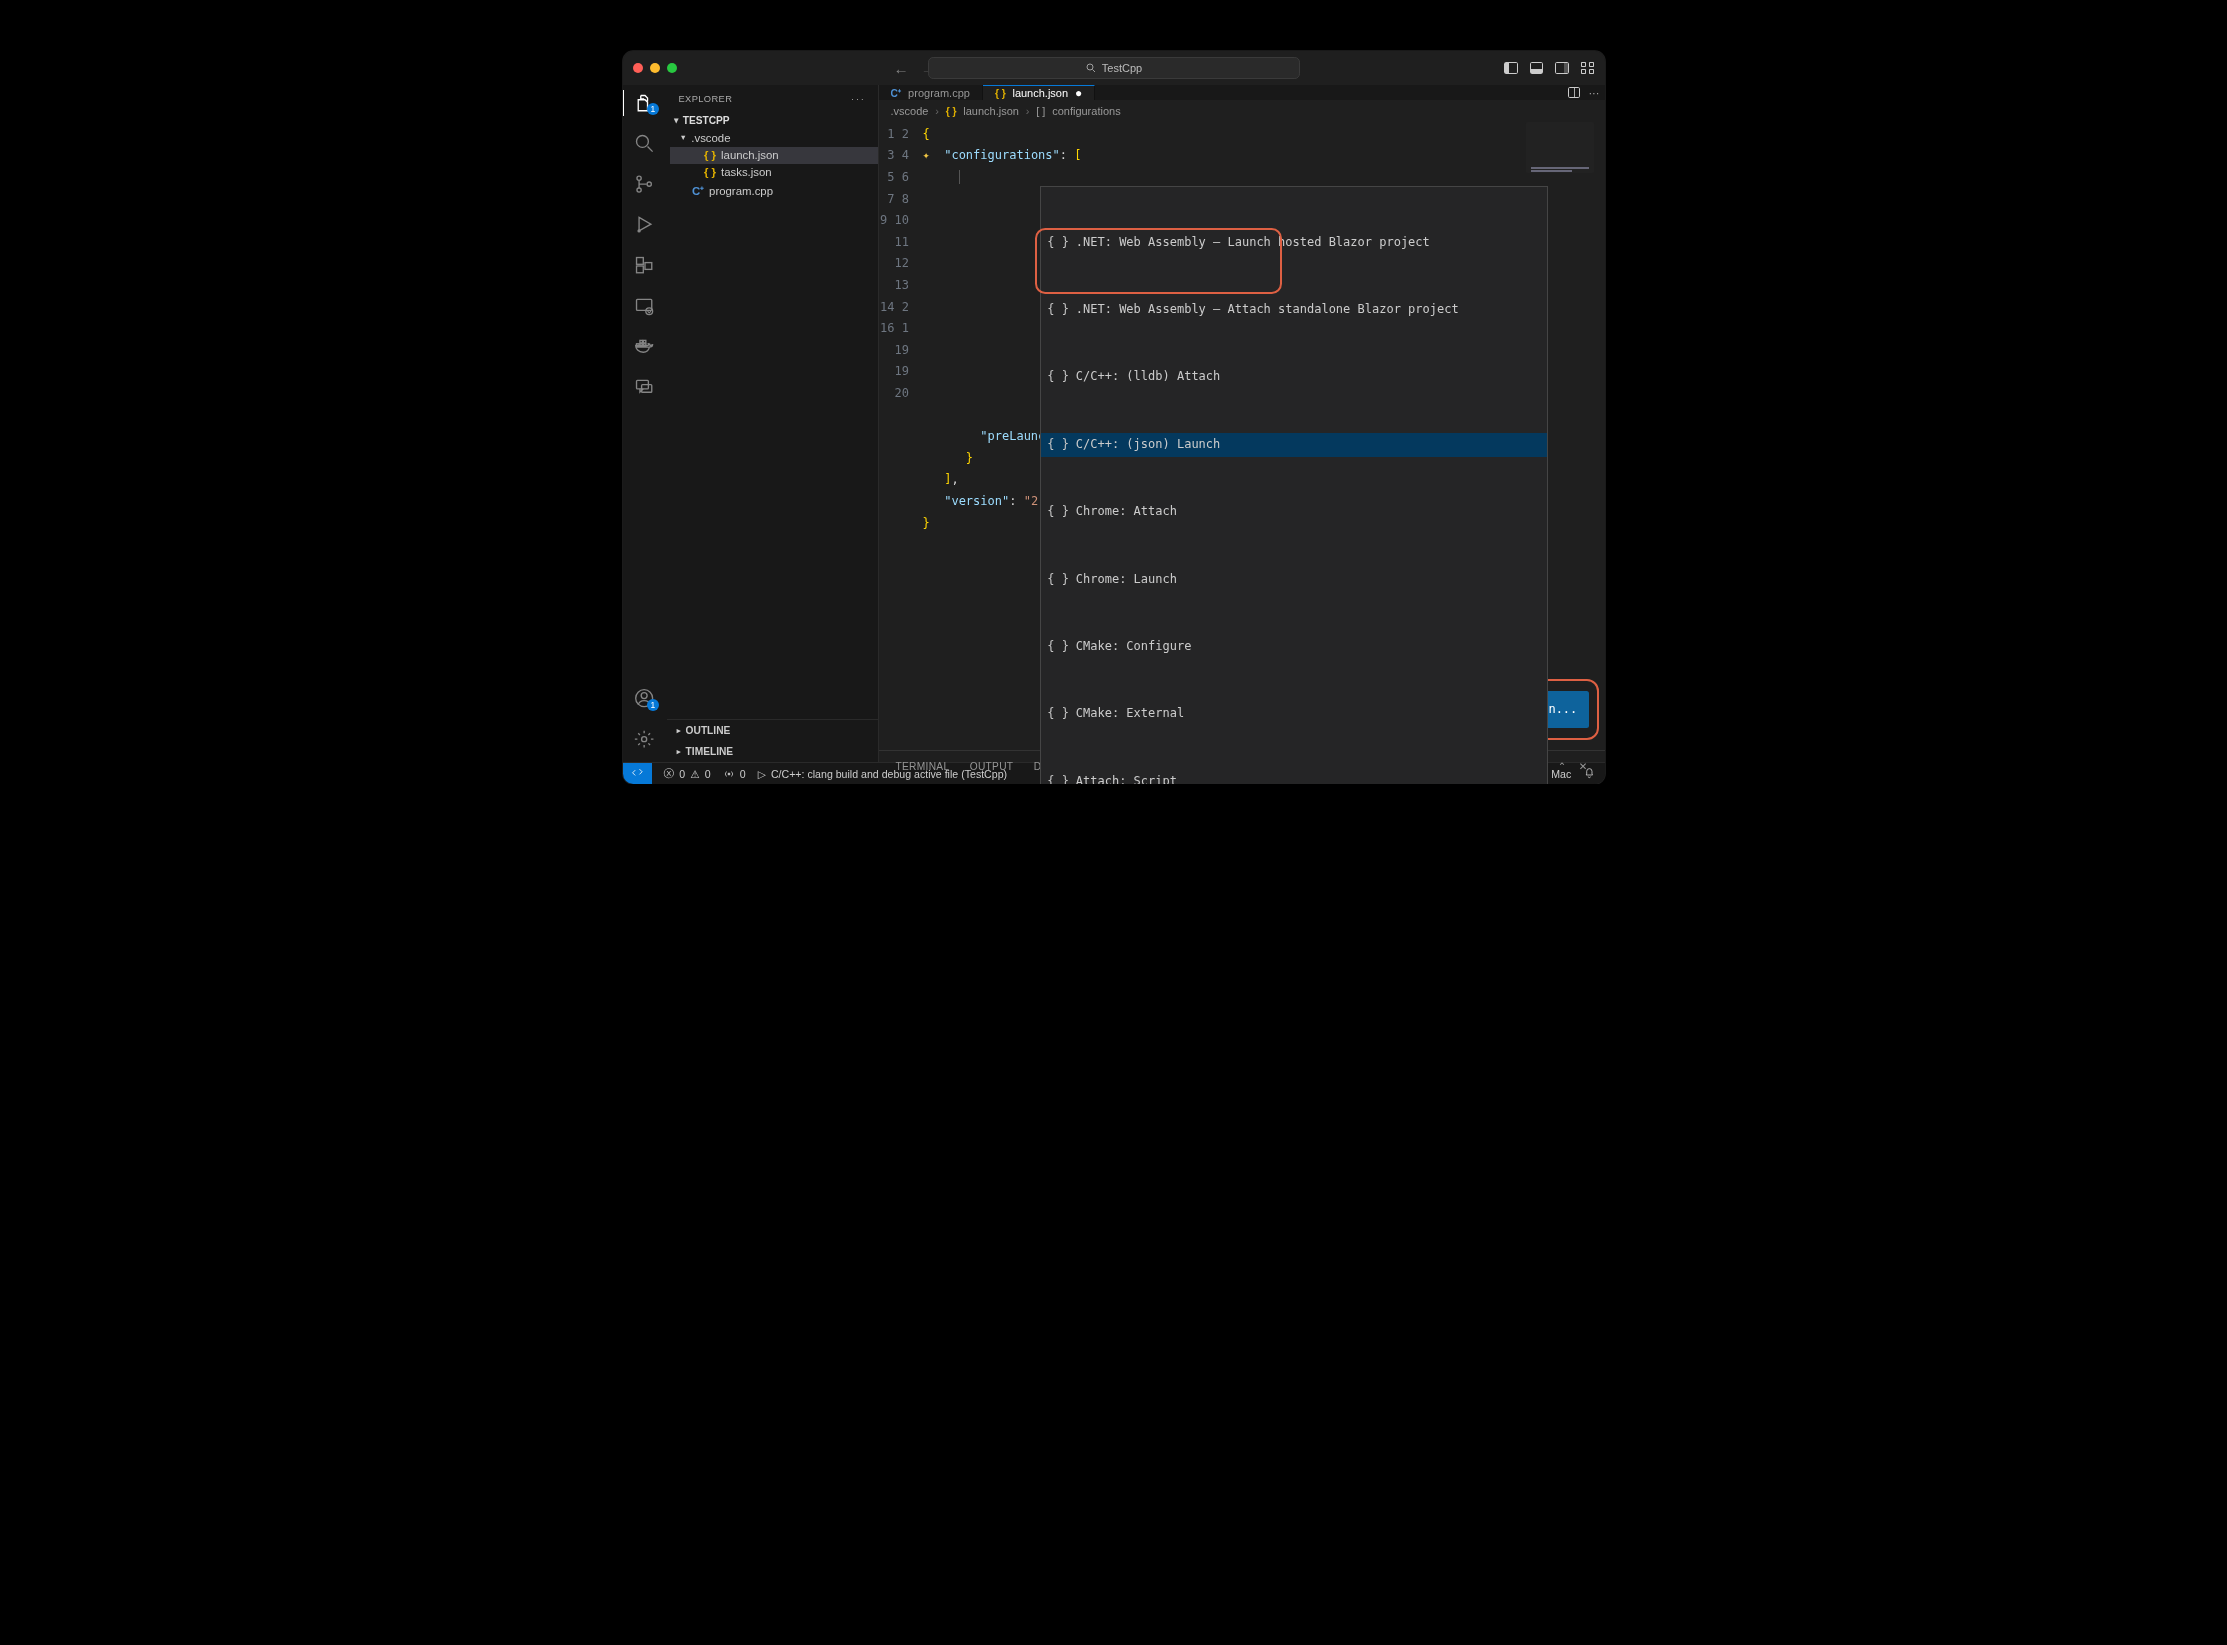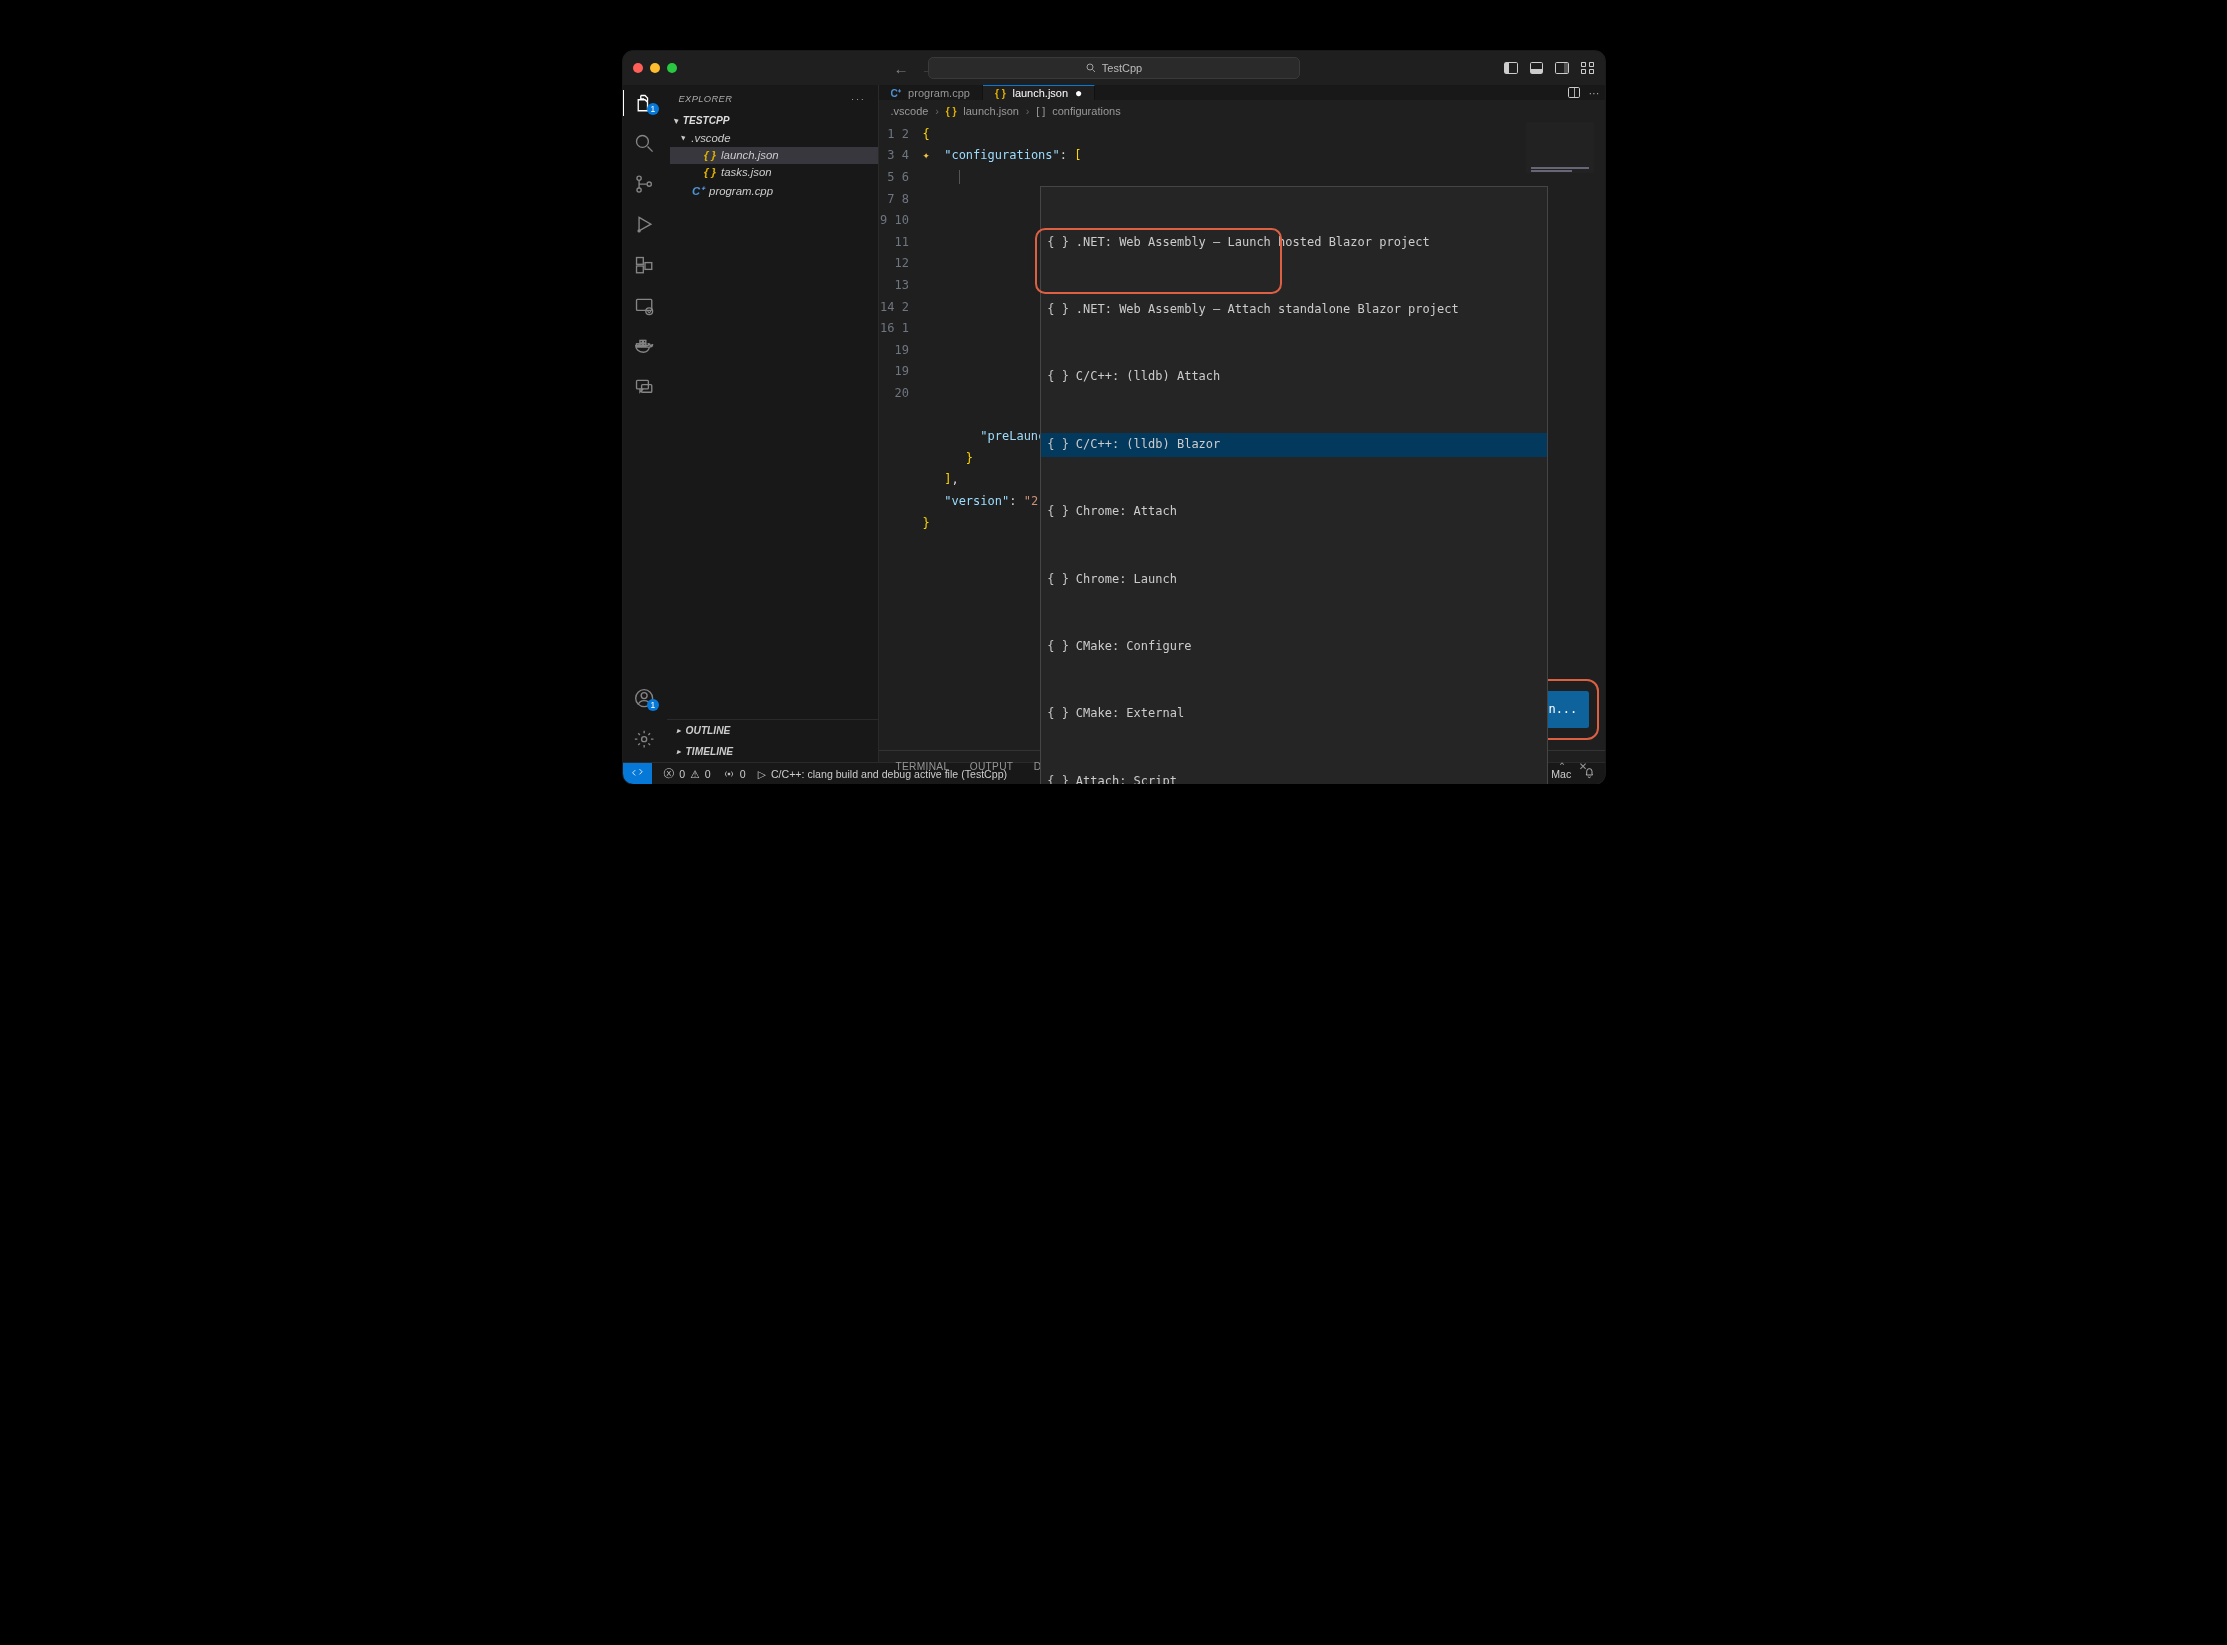--- a/index.html
+++ b/index.html
@@ -53,21 +53,21 @@
   }
   .act-icon { width:22px; height:22px; color:#858585; display:flex; align-items:center; justify-content:center; position:relative;}
   .act-icon.active{ color:#fff; }
   .act-icon.active::before{content:""; position:absolute; left:-11px; top:-1.7px; width:1.7px; height:25.4px; background:#fff;}
   .badge { position:absolute; bottom:-1.7px; right:-3.4px; background:#0679d8; color:#fff; font-size:8.5px; border-radius:6.8px; width:12px; height:12px; display:flex; align-items:center; justify-content:center;}
   .activity .bottom-icons{margin-top:auto; display:flex; flex-direction:column; gap:18.6px; margin-bottom:12px; align-items:center;}
 
   
   .sidebar {
     width: 212px; background:#181818; border-right:0.8px solid #2a2a2a;
-    display:flex; flex-direction:column;font-style:italic;
+    display:flex; flex-direction:column;
   }
   .sidebar-hdr { padding:8.5px 12px; display:flex; justify-content:space-between; align-items:center; color:#aaa; font-size:9.3px; letter-spacing:0.4px;}
   .sidebar-hdr .dots{color:#aaa; letter-spacing:1.7px;}
   .folder-hdr { padding:3.4px 8.5px; font-weight:700; font-size:10.2px; color:#ddd; display:flex; gap:3.4px; align-items:center;}
   .tree { padding-left:3.4px;}
   .tree-row { display:flex; align-items:center; gap:5.1px; padding:2.5px 8.5px 2.5px 20.3px; font-size:11.4px; color:#ccc;}
   .tree-row.active{ background:#37373d;}
   .tree-row.folder{padding-left:12px;}
   .chev{display:inline-block; transform:rotate(90deg); font-size:8.5px; color:#ccc;}
   .file-icon{color:#e0b000; font-weight:600;}
@@ -362,21 +362,21 @@
       <span class="brace">}</span>
    <span class="brace">]</span><span class="kw">,</span>
    <span class="key">"version"</span><span class="kw">: </span><span class="str">"2.0.0"</span>
 <span class="brace">}</span>
 
           
           <div class="dropdown">
             <div class="dd-item"><span class="br">{ }</span><span>.NET: Web Assembly – Launch hosted Blazor project</span></div>
             <div class="dd-item"><span class="br">{ }</span><span>.NET: Web Assembly – Attach standalone Blazor project</span></div>
             <div class="dd-item"><span class="br">{ }</span><span>C/C++: (lldb) Attach</span></div>
-            <div class="dd-item sel"><span class="br">{ }</span><span>C/C++: (lldb) Blazor</span></div>
+            <div class="dd-item sel"><span class="br">{ }</span><span>C/C++: (json) Launch</span></div>
             <div class="dd-item"><span class="br">{ }</span><span>Chrome: Attach</span></div>
             <div class="dd-item"><span class="br">{ }</span><span>Chrome: Launch</span></div>
             <div class="dd-item"><span class="br">{ }</span><span>CMake: Configure</span></div>
             <div class="dd-item"><span class="br">{ }</span><span>CMake: External</span></div>
             <div class="dd-item"><span class="br">{ }</span><span>Attach: Script</span></div>
             
             
             
           </div>
           <div class="highlight-box"></div>

